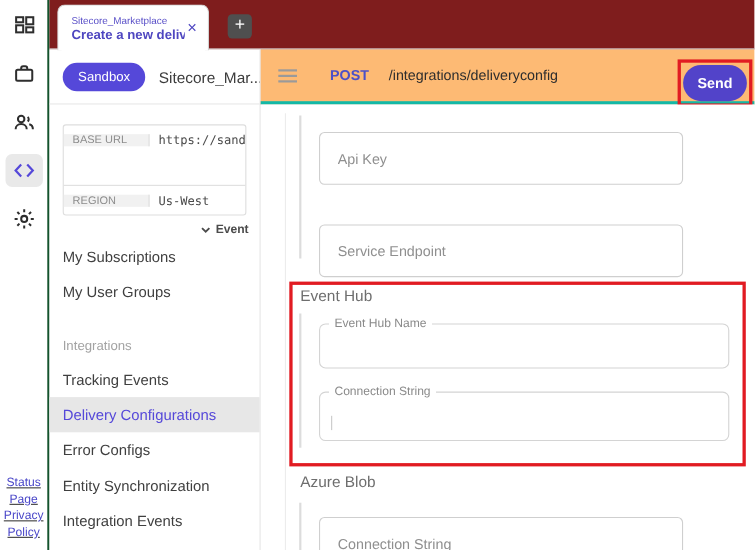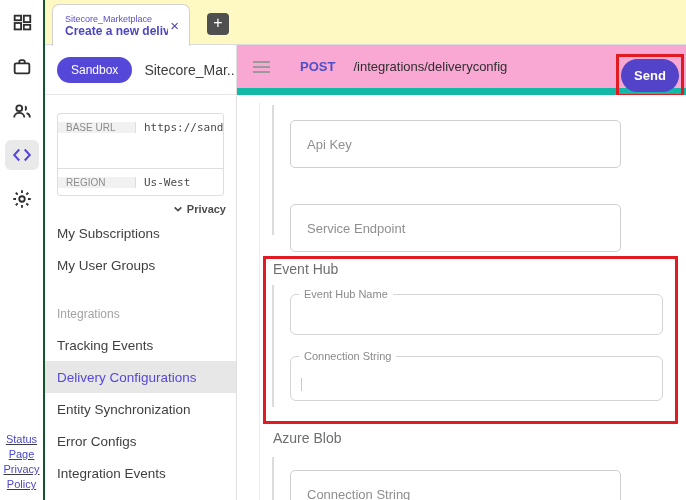--- a/index.html
+++ b/index.html
@@ -14,21 +14,21 @@
     margin-top:8px; border-radius:6px; color:#2e2e2e; cursor:pointer; }
   .rail-icon svg { display:block; }
   .rail-icon.active { background:#e9e9e9; color:#5548d9; }
   .rail-icon.gap { margin-top:14px; }
   .rail-footer { margin-top:auto; margin-bottom:8px; text-align:center;
     font-size:11px; line-height:15px; color:#4a47c8; }
   .rail-footer a { color:#4a47c8; text-decoration:none; display:block; width:44px; }
 
   
   .tabbar { position:absolute; left:45px; top:0; width:641px; height:45px;
-    background:#fef9c3; border-bottom:1px solid #dcdcdc; }
+    background:#7f1d1d; border-bottom:1px solid #dcdcdc; }
   .tab { position:absolute; left:7px; top:4px; width:138px; height:42px; background:#fff;
     border:1px solid #d2d2d2; border-bottom:none; border-radius:7px 7px 0 0; z-index:2;
     display:flex; align-items:center; padding:0 8px 0 12px; }
   .tab-text { flex:1; overflow:hidden; }
   .tab-app { font-size:9px; color:#5a50c8; white-space:nowrap; }
   .tab-title { font-size:12px; font-weight:bold; color:#4e46c0; white-space:nowrap; }
   .tab-close { font-size:15px; color:#4e46c0; padding:0 2px; cursor:pointer; line-height:1; }
   .newtab { position:absolute; left:162px; top:13px; width:22px; height:22px; background:#4f4f4f;
     border-radius:4px; color:#fff; font-size:16px; line-height:20px; text-align:center; cursor:pointer; }
 
@@ -50,21 +50,21 @@
     margin:7px 10px 0 0; font-size:11px; font-weight:bold; color:#4c4c4c; cursor:pointer; }
   .nav { margin-top:2px; }
   .nav-item { height:32px; display:flex; align-items:center; padding-left:12px;
     font-size:13.5px; color:#3f3f3f; cursor:pointer; }
   .nav-item.active { background:#e7e7e7; color:#5548d9; }
   .nav-section { height:30px; margin-top:18px; display:flex; align-items:center; padding-left:12px;
     font-size:12px; color:#a3a3a3; }
 
   
   .main-header { position:absolute; left:237px; top:45px; width:449px; height:50px;
-    border-bottom:7px solid #14b8a6; display:flex; align-items:center; background:#f9a8d4; }
+    border-bottom:3px solid #14b8a6; display:flex; align-items:center; background:#fdba74; }
   .hamburger { margin-left:16px; width:17px; cursor:pointer; }
   .hamburger div { height:2px; background:#9a9a9a; margin:3px 0; }
   .method { margin-left:30px; font-size:13px; font-weight:600; color:#4b50c8; }
   .path { margin-left:18px; font-size:13px; color:#2e2e2e; }
   .send-wrap { position:absolute; right:2px; top:9px; border:3px solid #e11b22; padding:2px; }
   .send-btn { width:58px; height:33px; background:#5243c9; border:none; border-radius:17px;
     color:#fff; font-size:13px; font-weight:bold; cursor:pointer; font-family:"Liberation Sans",sans-serif; }
 
   
   .main-body { position:absolute; left:237px; top:95px; width:449px; height:405px; overflow:hidden; background:#fff; }
@@ -157,31 +157,31 @@
       </div>
       <div class="meta-row">
         <div class="meta-label">REGION</div>
         <div class="meta-value">Us-West</div>
       </div>
     </div>
     <div class="expand-row">
       <svg width="10" height="10" viewBox="0 0 12 12" fill="none" stroke="#4c4c4c" stroke-width="2">
           <polyline points="2,4 6,8 10,4"></polyline>
         </svg>
-      <span>Privacy</span>
+      <span>Event</span>
     </div>
 
     <div class="nav">
       <div class="nav-item">My Subscriptions</div>
       <div class="nav-item">My User Groups</div>
       <div class="nav-section">Integrations</div>
       <div class="nav-item">Tracking Events</div>
       <div class="nav-item active">Delivery Configurations</div>
+      <div class="nav-item">Error Configs</div>
       <div class="nav-item">Entity Synchronization</div>
-      <div class="nav-item">Error Configs</div>
       <div class="nav-item">Integration Events</div>
       <div class="nav-item">Inventory</div>
     </div>
   </aside>
 
   <div class="main-header">
     <div class="hamburger">
         <div></div>
         <div></div>
         <div></div>

